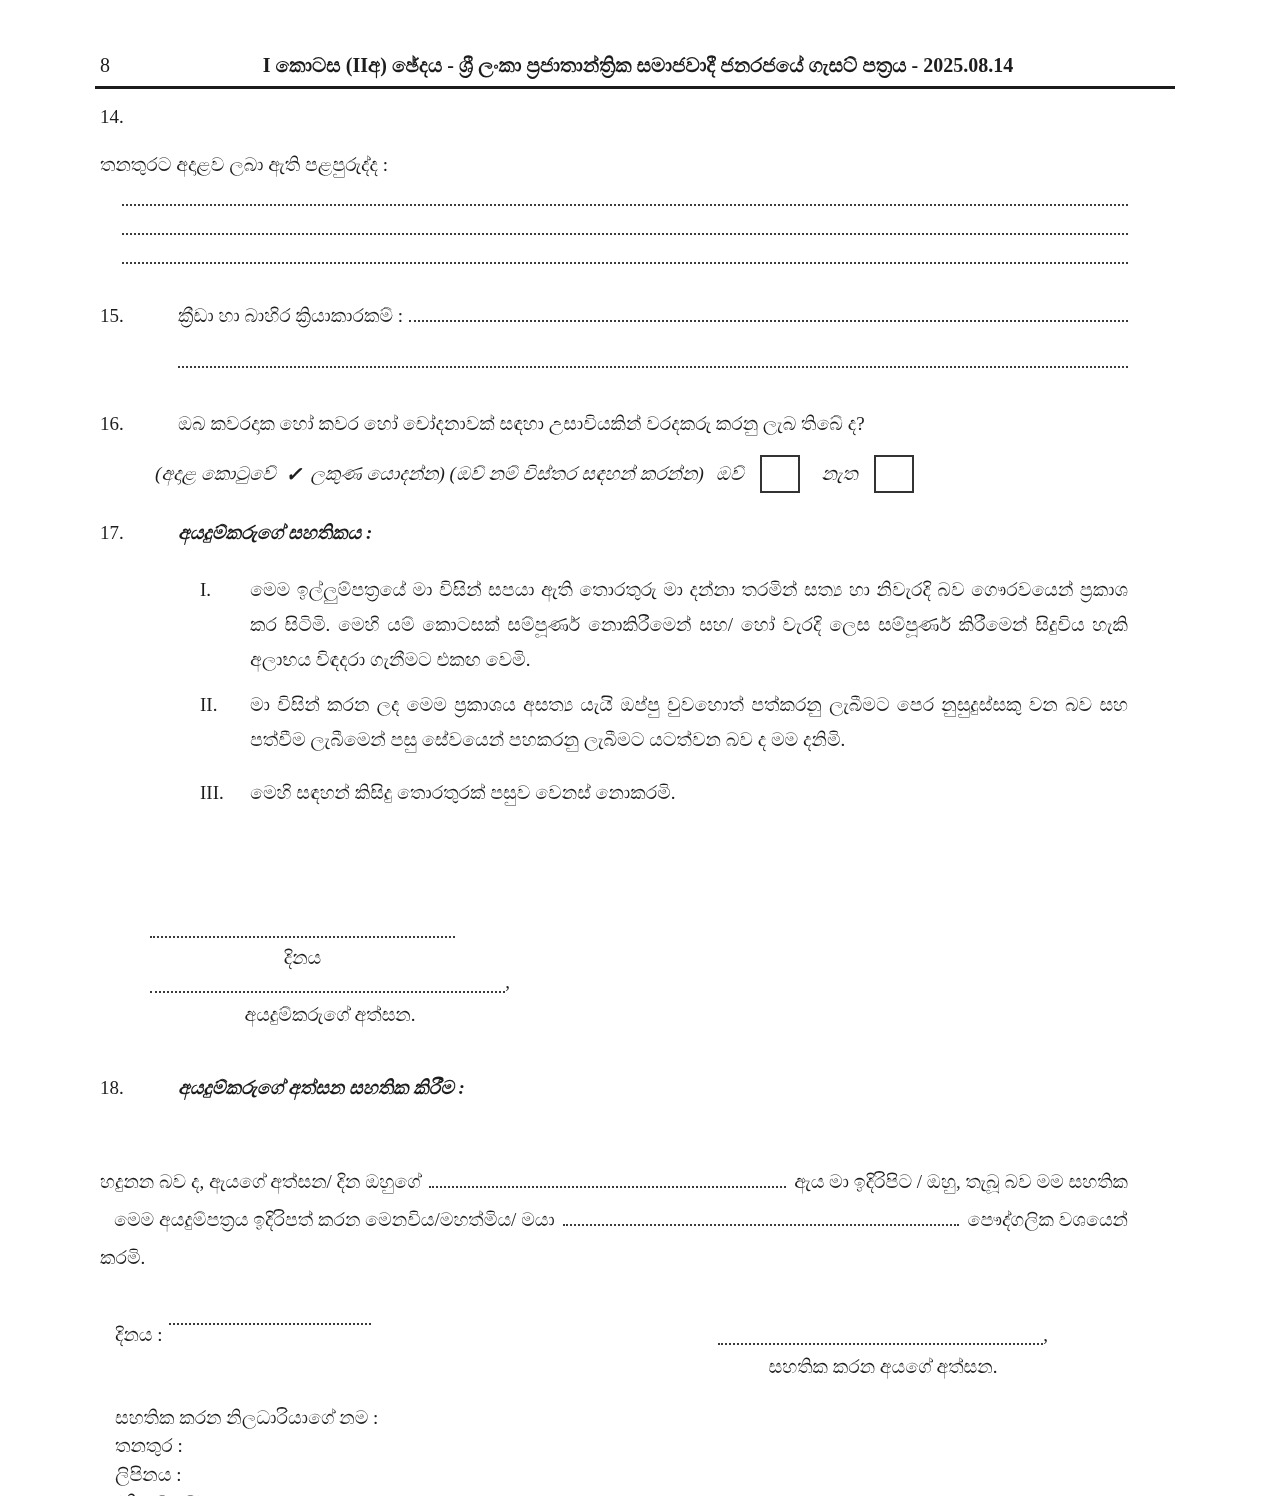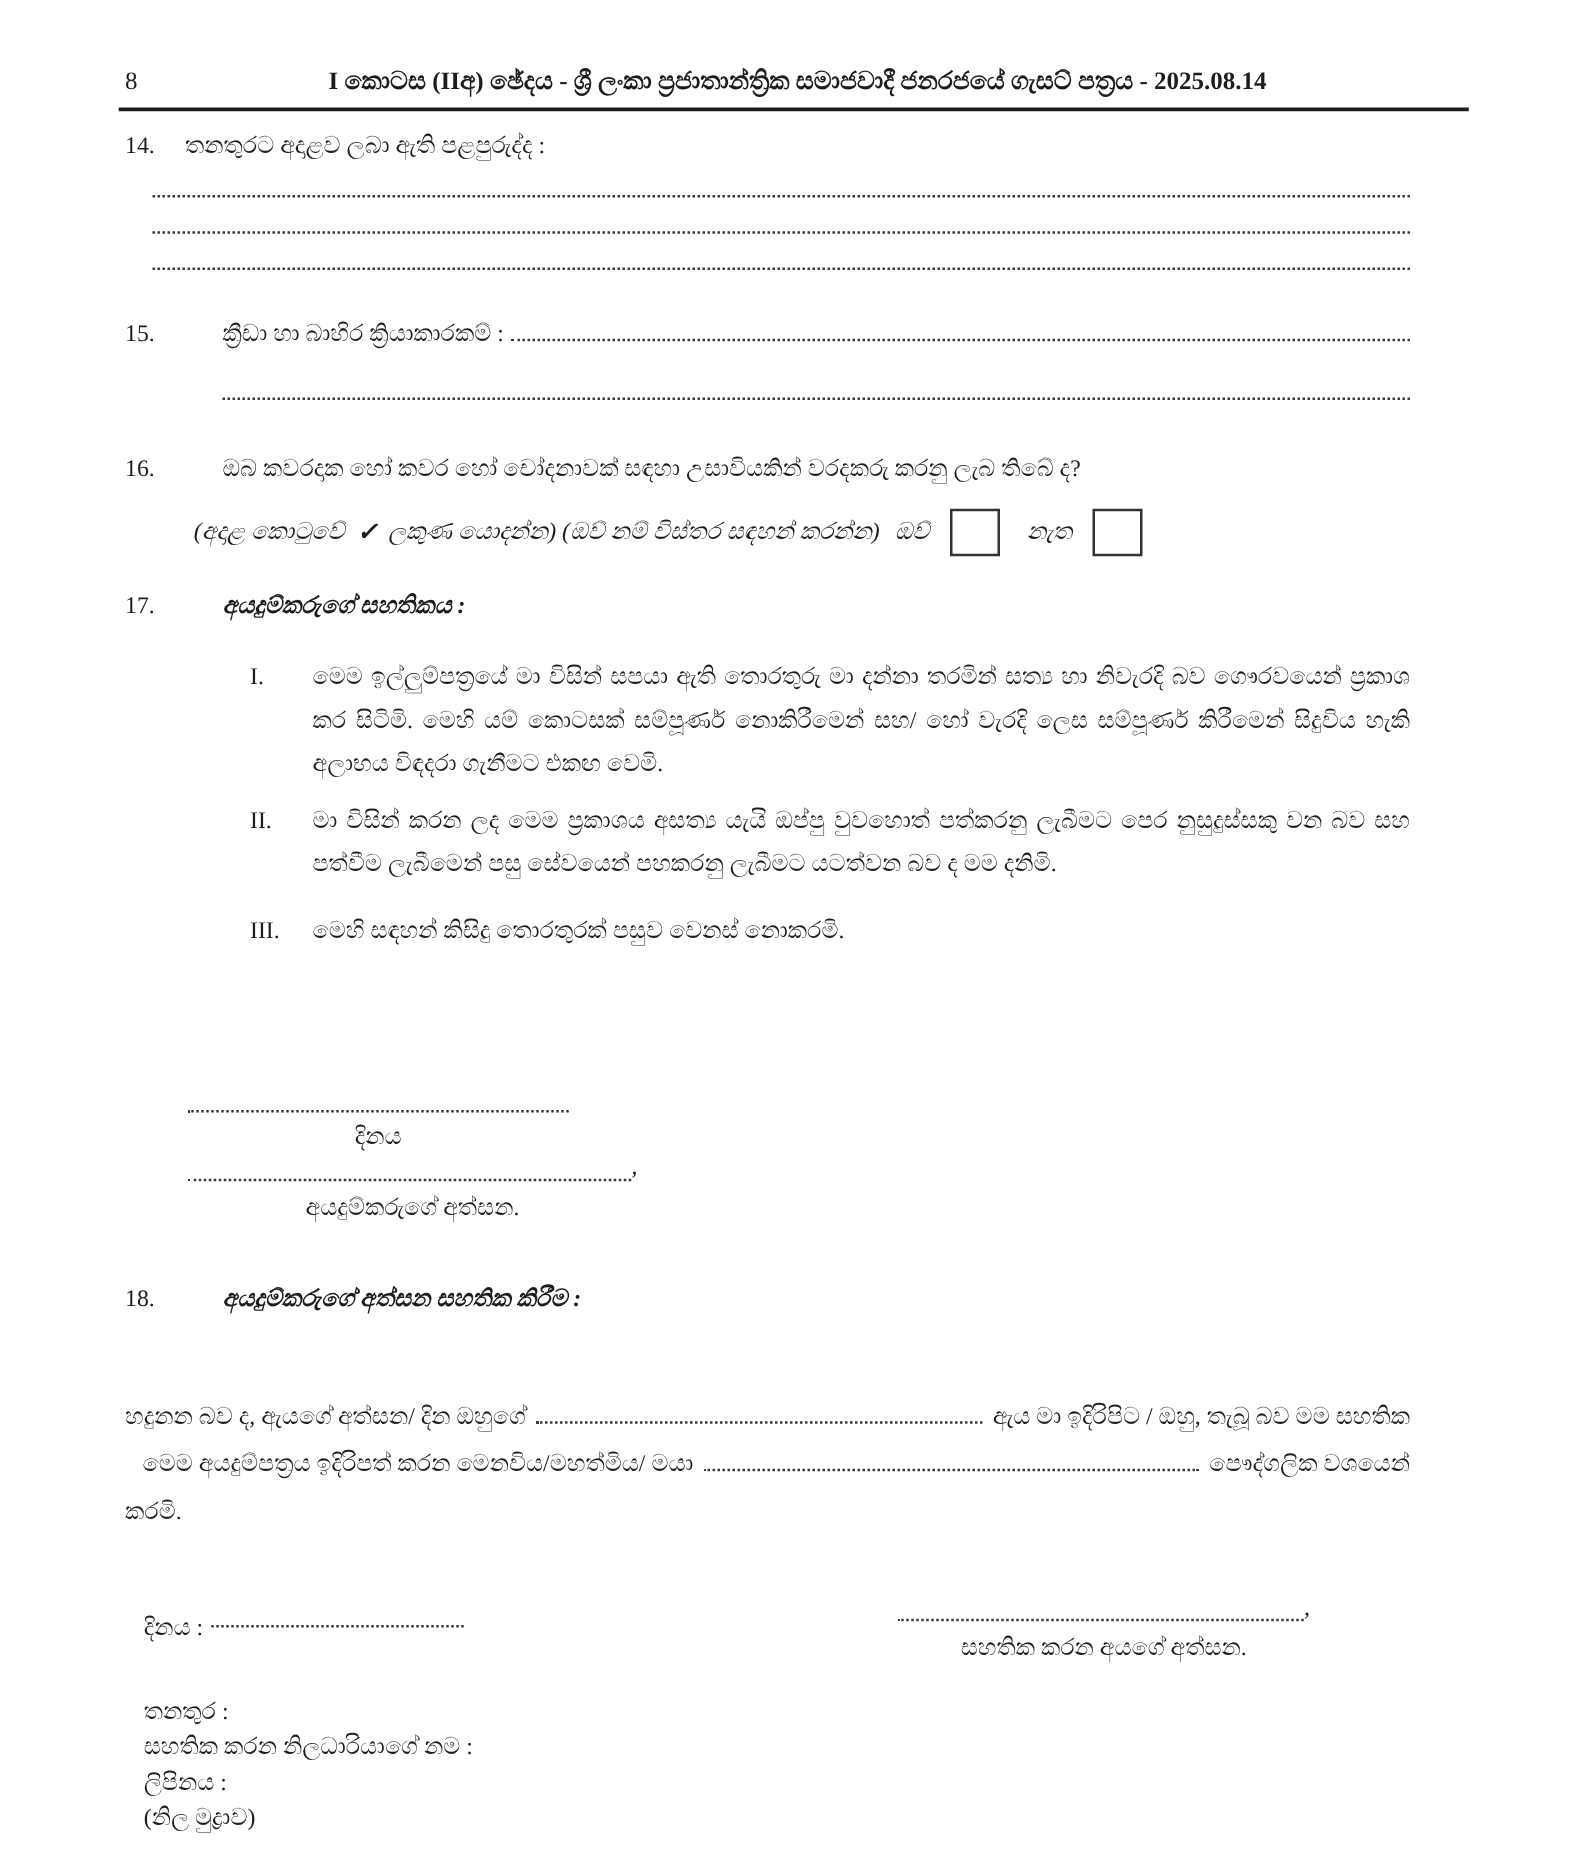--- a/index.html
+++ b/index.html
@@ -26,21 +26,21 @@
   
   .item { display: flex; align-items: baseline; }
   .num { flex: 0 0 48px; }
   .num-wide { flex: 0 0 78px; }
   .lbl { white-space: nowrap; }
   .heading-bi { font-weight: bold; font-style: italic; }
 
   
   .dotline { border-bottom: 2px dotted #3a3a3a; height: 2px; }
   .dotfill { flex: 1 1 auto; border-bottom: 2px dotted #3a3a3a; margin-bottom: 4px; min-width: 40px; }
-  .i14 { margin-top: 16px; }
+  .i14 { margin-top: 16px; flex-direction: column; }
   .writelines { margin-top: 26px; margin-left: 22px; }
   .writelines .dotline { margin-bottom: 27px; }
   .writelines .dotline:last-child { margin-bottom: 0; }
   .i15 { margin-top: 40px; }
   .i15 .dotfill { margin-left: 6px; }
   .line15b { margin-top: 38px; margin-left: 78px; }
   .i16 { margin-top: 44px; }
 
   
   .tickrow { margin-top: 18px; margin-left: 55px; display: flex; align-items: center; font-style: italic; }
@@ -70,21 +70,21 @@
   
   .i18 { margin-top: 48px; }
   .para18 { margin-top: 62px; line-height: 38px; }
   .pline { display: flex; align-items: baseline; }
   .pline .dotfill { margin: 0 8px 5px 8px; }
   .p-ind { padding-left: 14px; }
   .nowrap { white-space: nowrap; }
 
   
   .certrow { display: flex; margin-top: 46px; }
-  .certdate { display: flex; align-items: center; margin-left: 15px; width: 256px; }
+  .certdate { display: flex; align-items: flex-start; margin-left: 15px; width: 256px; }
   .certdate .dotfill { margin-left: 6px; }
   .certsig { margin-left: auto; margin-right: 80px; width: 330px; text-align: center; }
   .officer { margin-left: 15px; margin-top: 24px; }
   .officer div { line-height: 28.5px; }
   .footer { margin-left: 18px; margin-top: 44px; font-size: 20px; }
 </style>
 </head>
 <body>
 
 <div class="page">
@@ -186,22 +186,22 @@
       <div class="certsig">
         <div class="linecomma">
           <span class="dotfill"></span>
           <span>,</span>
         </div>
         <div class="siglabel">සහතික කරන අයගේ අත්සන.</div>
       </div>
     </div>
 
     <div class="officer">
+      <div>සහතික කරන නිලධාරියාගේ නම :</div>
       <div>තනතුර :</div>
-      <div>සහතික කරන නිලධාරියාගේ නම :</div>
       <div>ලිපිනය :</div>
       <div>(නිල මුද්‍රාව)</div>
     </div>
 
     <div class="footer">11 - 149</div>
 
   </div>
 </div>
 
 </body></html>

